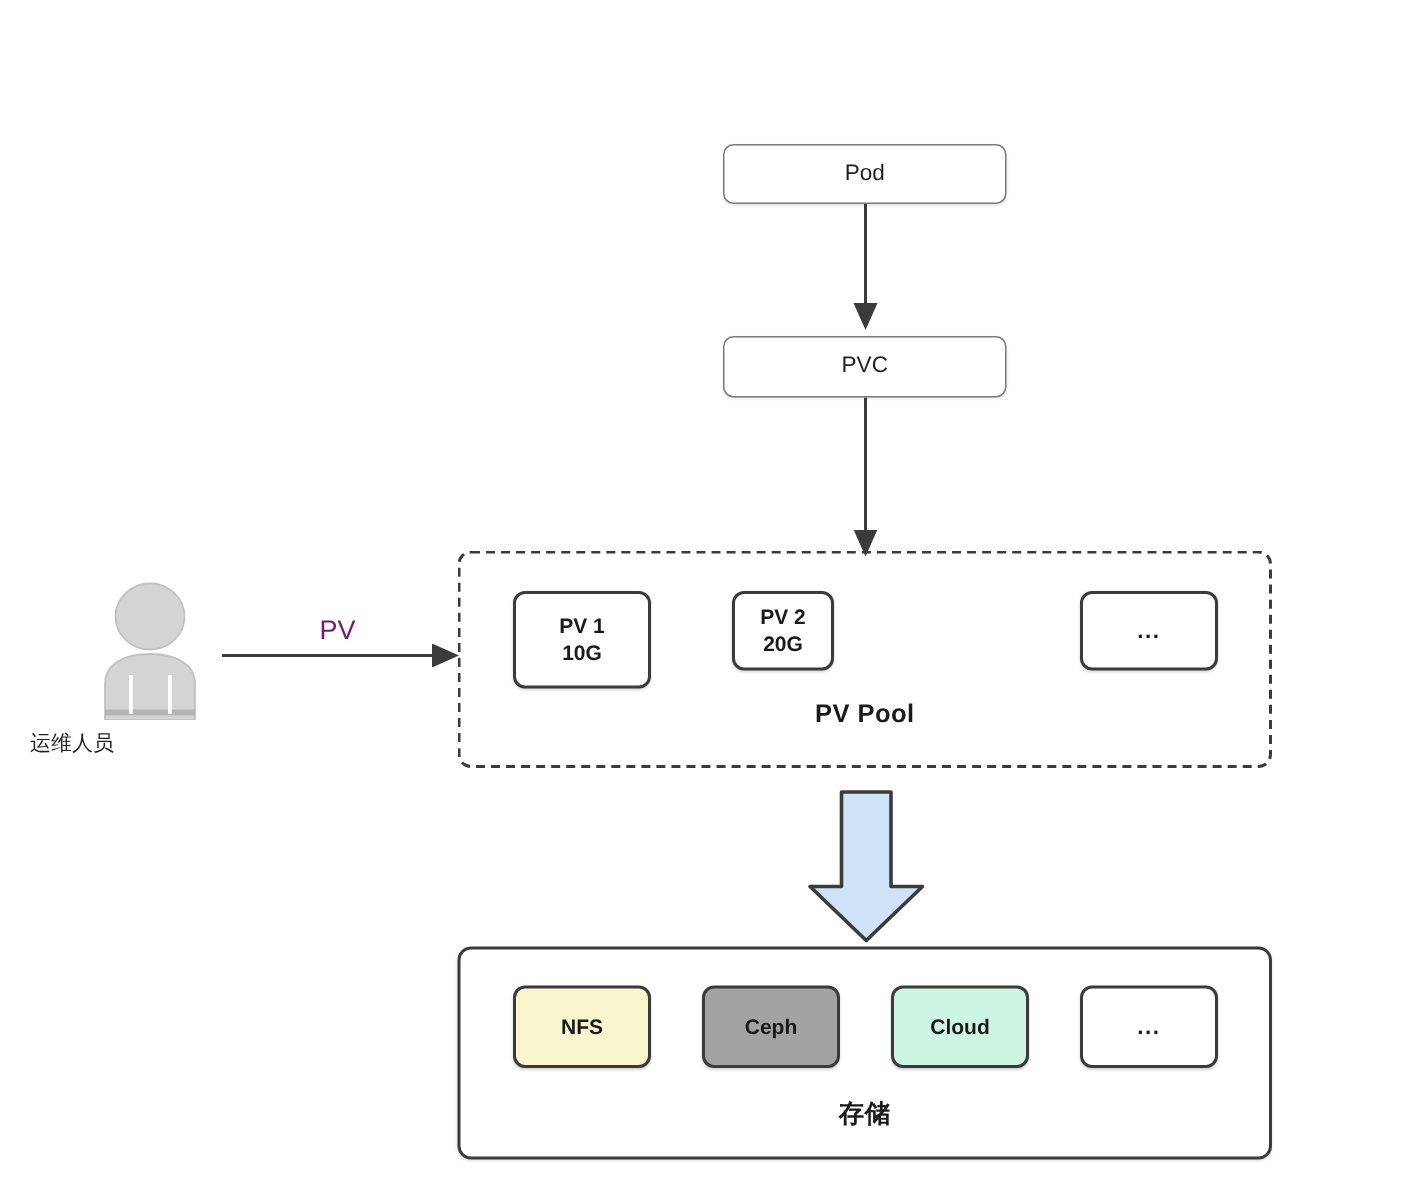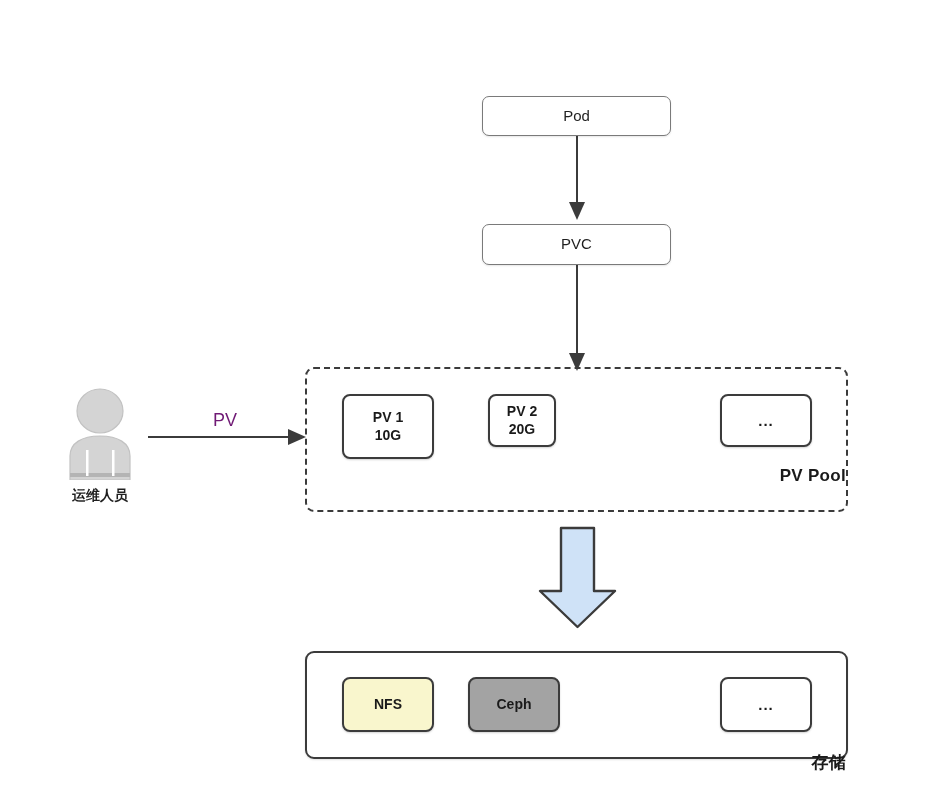--- a/index.html
+++ b/index.html
@@ -62,37 +62,37 @@
     position: absolute;
     box-sizing: border-box;
     border: 2.4px solid #3b3b3b;
     border-radius: 9px;
     background: #ffffff;
     box-shadow: 0 1px 2px rgba(0,0,0,0.12);
   }
   .container-label {
     position: absolute;
     width: 100%;
-    text-align: right;
+    text-align: center;
     font-size: 17px;
     font-weight: bold;
     color: #1a1a1a;
     letter-spacing: 0.3px;
   }
 
   
   .actor {
     position: absolute;
   }
   .actor-caption {
     position: absolute;
     width: 160px;
-    text-align: center;
+    text-align: left;
     font-size: 14px;
-    font-weight: bold;
+    font-weight: normal;
     color: #1f1f1f;
   }
 
   
   .edge-label {
     position: absolute;
     font-size: 18px;
     color: #701a75;
     text-align: center;
     white-space: nowrap;
@@ -167,26 +167,29 @@
         <span>PV 2</span><br>
         <span class="line2">20G</span>
       </span>
     </div>
     <div class="node node-thick" style="left:413px; top:25px; width:92px; height:53px;">
       <span class="ellipsis-dots">...</span>
     </div>
     <div class="container-label" style="left:0; top:97px;">PV Pool</div>
   </div>
 
-  <div class="storage-container" style="left:305px; top:631px; width:543px; height:108px;margin-top:20px;">
+  <div class="storage-container" style="left:305px; top:631px; width:543px; height:142px;">
     <div class="node node-thick" style="left:35px; top:24px; width:92px; height:55px; background:#f9f6cd;">
       <span>NFS</span>
     </div>
     <div class="node node-thick" style="left:161px; top:24px; width:92px; height:55px; background:#a3a3a3;">
       <span>Ceph</span>
+    </div>
+    <div class="node node-thick" style="left:287px; top:24px; width:92px; height:55px; background:#cdf5e4;">
+      <span>Cloud</span>
     </div>
     <div class="node node-thick" style="left:413px; top:24px; width:92px; height:55px; background:#ffffff;">
       <span class="ellipsis-dots">...</span>
     </div>
     <div class="container-label" style="left:0; top:98px;">存储</div>
   </div>
 
 </div>
 
 </body></html>

